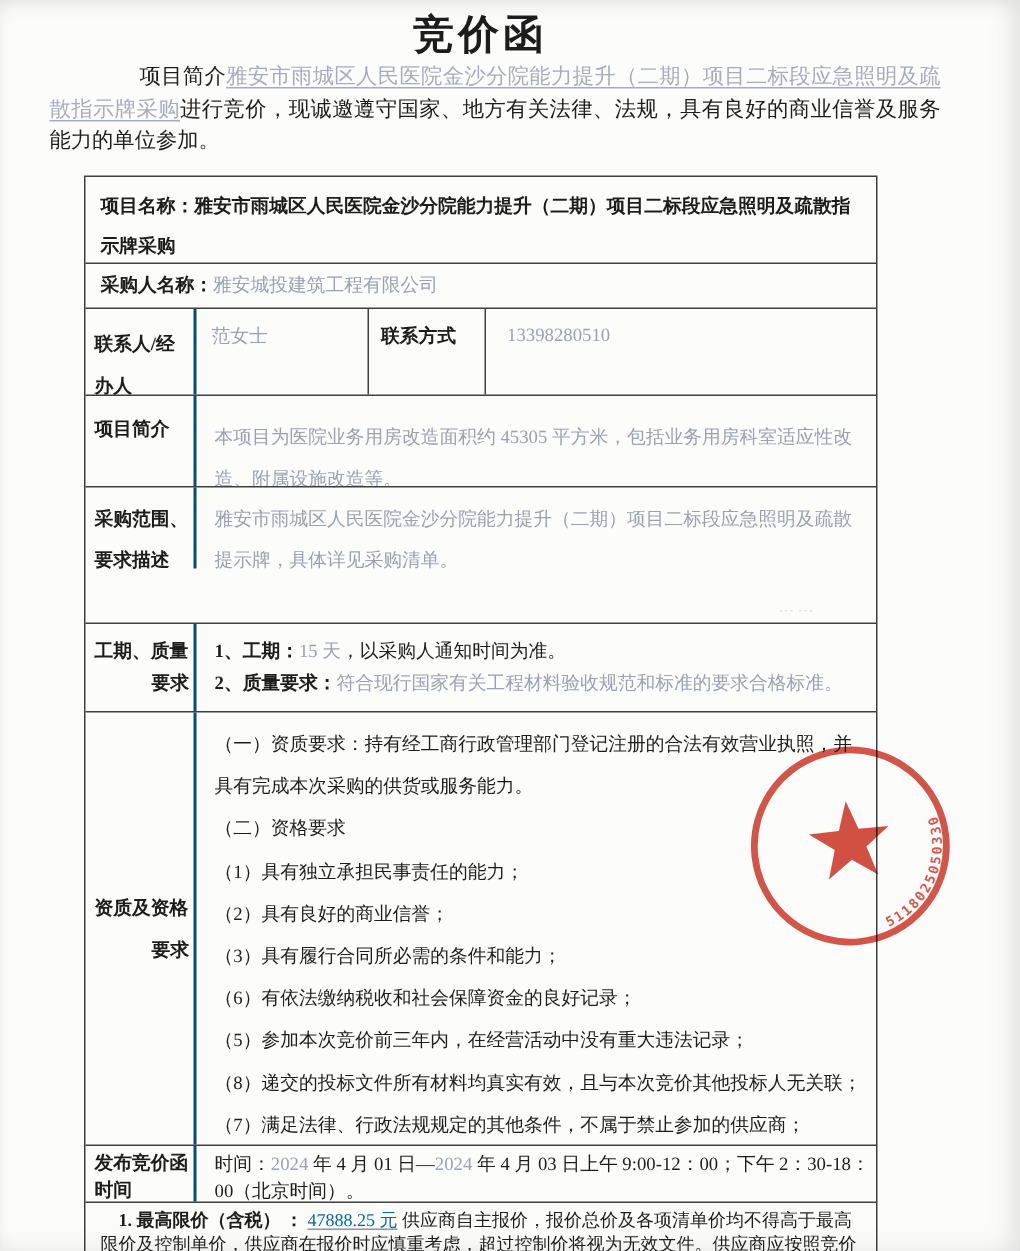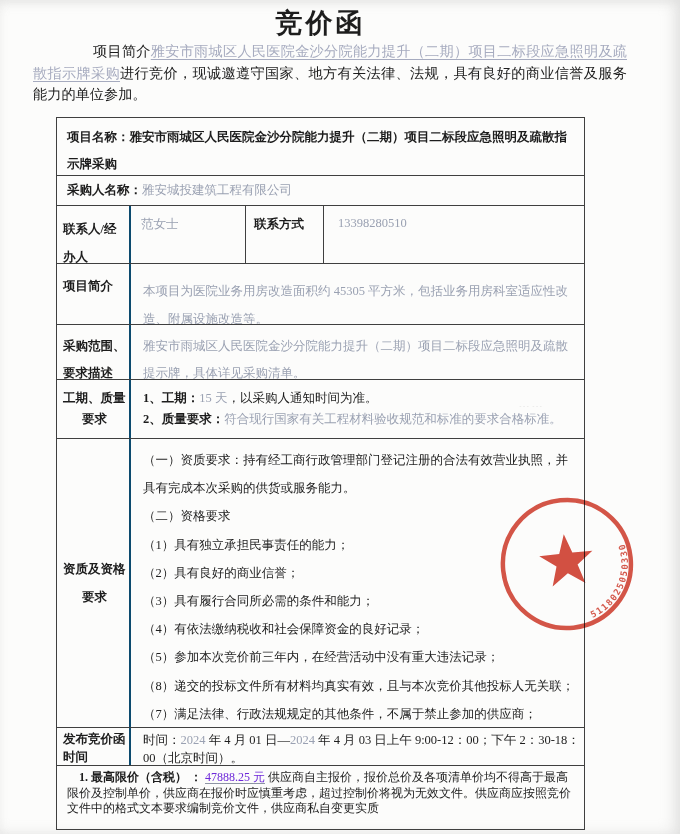--- a/index.html
+++ b/index.html
@@ -11,42 +11,42 @@
   .intro{position:absolute;left:33px;top:41px;width:594px;font-size:14.2px;line-height:21.5px;
          text-align:justify;text-indent:60px;}
   .fill{color:#9aa1b2;}
   .fill-u{color:#a6abbf;text-decoration:underline;text-underline-offset:3px;text-decoration-color:#a6abbf;}
   .tbl{position:absolute;left:56px;top:117px;width:529px;border:1px solid #3f3f3f;background:transparent;
        display:flex;flex-direction:column;box-sizing:border-box;font-size:12.5px;}
   .row{display:flex;border-top:1px solid #3f3f3f;box-sizing:border-box;}
   .row.first{border-top:none;}
   .cell{box-sizing:border-box;}
   .lbl{width:74px;border-right:2px solid #0c4a6e;font-weight:bold;padding:0 3px 0 6px;}
-  .lbl .l2c{display:block;text-align:center;}
+  .lbl .l2c{display:block;text-align:right;}
   .lbl .l2l{display:block;}
   .val{flex:1;min-width:0;}
   .b{font-weight:bold;}
   
   .r1{height:57px;}  .r1 .val{padding:6px 8px 0 10px;line-height:27px;font-weight:bold;}
   .r2{height:30px;}  .r2 .val{padding:6px 8px 0 10px;}
   .r3{height:58px;}
   .r3 .lbl{padding-top:9px;line-height:28px;}
   .r3 .c2{width:115px;border-right:1px solid #3f3f3f;padding:10px 6px 0 10px;}
   .r3 .c3{width:78px;border-right:1px solid #3f3f3f;font-weight:bold;padding:10px 4px 0 8px;}
   .r3 .c4{flex:1;padding:10px 6px 0 14px;}
   .r4{height:61px;}  .r4 .lbl{padding-top:14px;} .r4 .val{padding:13px 4px 0 12px;line-height:28px;}
   .r5{height:55px;justify-content:center;}  .r5 .lbl{padding-top:8px;line-height:27px;} .r5 .val{padding:8px 4px 0 12px;line-height:27px;}
-  .r6{height:59px;}  .r6 .lbl{padding-top:8px;line-height:21px;} .r6 .val{padding:8px 4px 0 12px;line-height:21px;}
+  .r6{height:59px;margin-top:36px;}  .r6 .lbl{padding-top:8px;line-height:21px;} .r6 .val{padding:8px 4px 0 12px;line-height:21px;}
   .r7{height:289px;} .r7 .lbl{display:flex;flex-direction:column;justify-content:center;line-height:28px;}
   .r7 .val{padding:7px 4px 0 12px;line-height:28.2px;}
   .r8{height:38px;}  .r8 .lbl{padding-top:2px;line-height:18px;} .r8 .val{padding:3px 4px 0 12px;line-height:18px;}
   .r9{height:64px;}  .r9 .lbl{padding-top:27px;} .r9 .val{padding:4px 6px 0 10px;line-height:15.6px;font-size:12px;}
   .q-item{text-align:left;font-family:Liberation Serif, serif;}
   .indent1{padding-left:12px;}
-  .price-u{color:#6d28d9;text-decoration:underline;text-underline-offset:2px;text-decoration-color:#8d94a4;padding:0 3px;}
+  .price-u{color:#0369a1;text-decoration:underline;text-underline-offset:2px;text-decoration-color:#8d94a4;padding:0 3px;}
   
   .stamp{position:absolute;left:495px;top:492px;width:144px;height:146px;opacity:.9;
          mix-blend-mode:multiply;transform:rotate(-6deg);}
   .pencil{position:absolute;color:#c7c7c5;font-size:11px;letter-spacing:2px;}
 </style>
 </head>
 <body>
 
 <div class="page">
 
@@ -96,21 +96,21 @@
       <div class="cell lbl">
         <span class="l2l">资质及资格</span>
         <span class="l2c">要求</span>
       </div>
       <div class="cell val">
         <div class="q-item">（一）资质要求：持有经工商行政管理部门登记注册的合法有效营业执照，并具有完成本次采购的供货或服务能力。</div>
         <div class="q-item">（二）资格要求</div>
         <div class="q-item">（1）具有独立承担民事责任的能力；</div>
         <div class="q-item">（2）具有良好的商业信誉；</div>
         <div class="q-item">（3）具有履行合同所必需的条件和能力；</div>
-        <div class="q-item">（4）有依法缴纳税收和社会保障资金的良好记录；</div>
+        <div class="q-item">（6）有依法缴纳税收和社会保障资金的良好记录；</div>
         <div class="q-item">（5）参加本次竞价前三年内，在经营活动中没有重大违法记录；</div>
         <div class="q-item">（8）递交的投标文件所有材料均真实有效，且与本次竞价其他投标人无关联；</div>
         <div class="q-item">（7）满足法律、行政法规规定的其他条件，不属于禁止参加的供应商；</div>
       </div>
     </div>
 
     <div class="row r8">
       <div class="cell lbl">
         <span class="l2l">发布竞价函</span>
         <span class="l2l">时间</span>

